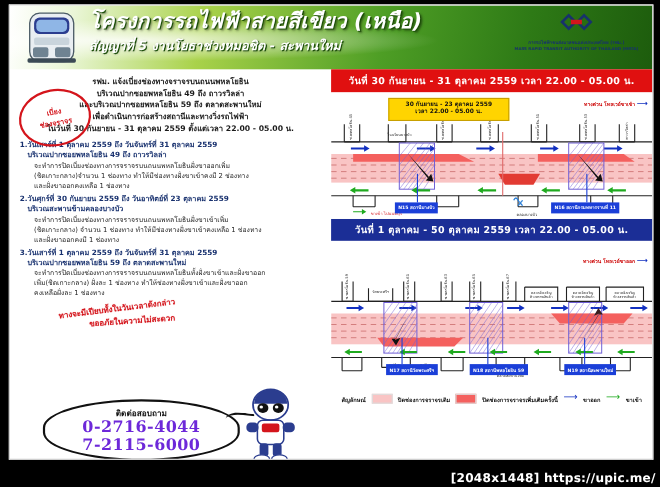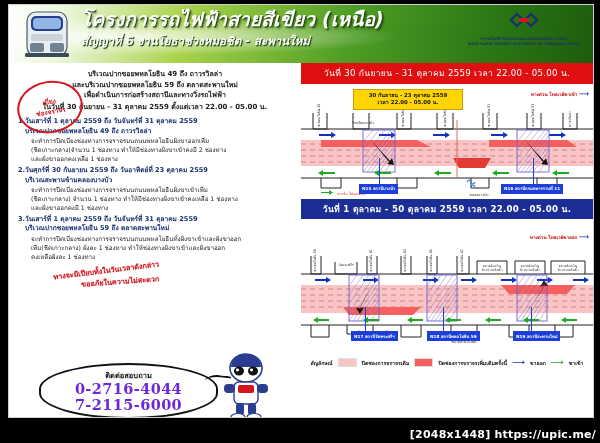--- a/index.html
+++ b/index.html
@@ -52,21 +52,21 @@
 
   
   .bubble{position:absolute;left:30px;top:300px;width:175px;height:52px;border:2px solid #111;border-radius:50%/46%;
           display:flex;flex-direction:column;align-items:center;justify-content:center;background:#fff;}
   .bub-t{font-size:7.5px;color:#111;font-weight:bold;line-height:11px;}
   .bub-p{font-size:14.5px;color:#6d28d9;font-weight:bold;line-height:16px;letter-spacing:.4px;font-family:"DejaVu Serif","Liberation Serif",serif;}
   .tail{position:absolute;left:196px;top:312px;width:26px;height:10px;border-top:2px solid #111;border-radius:60% 10% 0 0;transform:rotate(6deg);}
   .mascot{position:absolute;left:208px;top:288px;width:58px;height:70px;}
 
   
-  .redbar{background:#e01010;color:#fff;font-size:8.6px;font-weight:normal;text-align:center;
+  .redbar{background:#e01010;color:#fff;font-size:8.6px;font-weight:bold;text-align:center;
           padding:3px 0 3.5px 0;letter-spacing:.3px;}
   .bluebar{background:#1b2e96;color:#fff;font-size:8.6px;font-weight:bold;text-align:center;
            padding:3px 0 3.5px 0;letter-spacing:.3px;}
   .mapwrap{position:relative;height:115px;background:#fff;overflow:hidden;}
   .mapwrap.two{height:132px;}
   .yellowbox{position:absolute;left:52px;top:5px;width:108px;border:1.6px solid #c8a000;background:#ffd400;
              text-align:center;padding:2px 0;z-index:9;}
   .yellowbox div{font-size:5.4px;color:#111;font-weight:bold;line-height:7.6px;white-space:nowrap;}
   .dirnote{position:absolute;right:4px;top:6px;font-size:4.6px;color:#c00;font-weight:bold;white-space:nowrap;z-index:9;}
   .dirnote b{color:#1230c0;font-size:7px;}
@@ -98,21 +98,21 @@
         <rect x="8" y="3" width="40" height="44" rx="9" fill="#e9eef2" stroke="#4b5b66" stroke-width="1.2"></rect>
         <rect x="12" y="7" width="32" height="15" rx="5" fill="#2b3d8f"></rect>
         <rect x="14" y="9" width="28" height="11" rx="4" fill="#8fb6e6"></rect>
         <rect x="12" y="25" width="32" height="7" rx="2" fill="#c9d4dc"></rect>
         <rect x="11" y="34" width="14" height="9" rx="2" fill="#6f8392"></rect>
         <rect x="31" y="34" width="14" height="9" rx="2" fill="#6f8392"></rect>
         <rect x="6" y="44" width="44" height="4" rx="1.5" fill="#3b4a55"></rect>
       </svg>
       <div class="ttl-wrap">
         <div class="ttl1">โครงการรถไฟฟ้าสายสีเขียว (เหนือ)</div>
-        <div class="ttl2">สัญญาที่ 6 งานโยธาช่วงหมอชิต - สะพานใหม่</div>
+        <div class="ttl2">สัญญาที่ 5 งานโยธาช่วงหมอชิต - สะพานใหม่</div>
       </div>
       <div class="mrta">
         <svg width="34" height="22" viewBox="0 0 34 22">
           <g fill="none" stroke="#17326b" stroke-width="2.4">
             <path d="M4 11 L10 5 L16 11 L10 17 Z"></path>
             <path d="M18 11 L24 5 L30 11 L24 17 Z"></path>
           </g>
           <path d="M12 9 h10 v4 h-10 z" fill="#d4151c"></path>
         </svg>
         <div class="mrta-l1">การรถไฟฟ้าขนส่งมวลชนแห่งประเทศไทย (รฟม.)</div>
@@ -123,20 +123,21 @@
     <div class="body">
 
       <div class="left">
 
         <div class="stamp">
           <div>เบี่ยง</div>
           <div>ช่องจราจร</div>
         </div>
 
         <div class="intro">
+          <p>รฟม. แจ้งเบี่ยงช่องทางจราจรบนถนนพหลโยธิน</p>
           <p>บริเวณปากซอยพหลโยธิน 49 ถึง ถาวรวิลล่า</p>
           <p>และบริเวณปากซอยพหลโยธิน 59 ถึง ตลาดสะพานใหม่</p>
           <p>เพื่อดำเนินการก่อสร้างสถานีและทางวิ่งรถไฟฟ้า</p>
           <p class="last">ในวันที่ 30 กันยายน - 31 ตุลาคม 2559 ตั้งแต่เวลา 22.00 - 05.00 น.</p>
         </div>
 
         <div class="items">
           <div class="item">
             <div class="il1"><span>1.</span><span>วันเสาร์ที่ 1 ตุลาคม 2559 ถึง วันจันทร์ที่ 31 ตุลาคม 2559</span></div>
             <div class="il2">บริเวณปากซอยพหลโยธิน 49 ถึง ถาวรวิลล่า</div>

